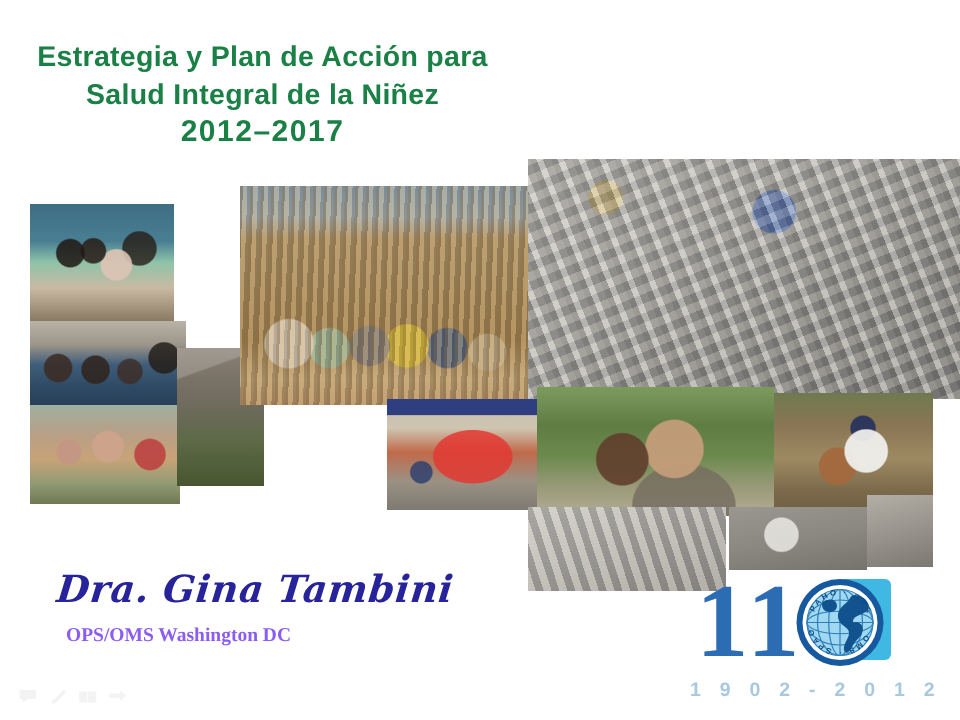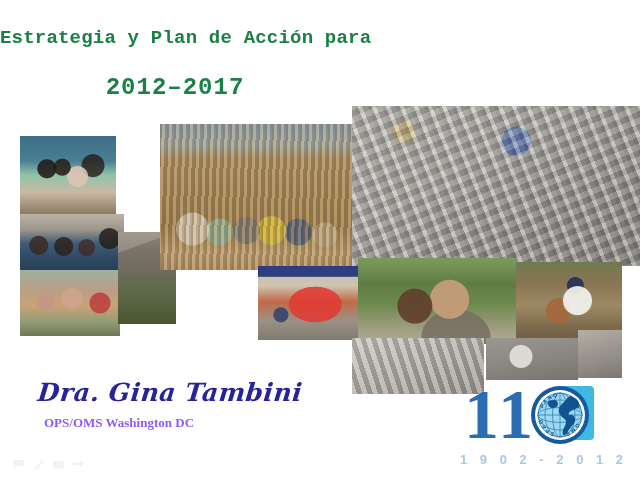--- a/index.html
+++ b/index.html
@@ -22,30 +22,30 @@
   #title-block {
     position: absolute;
     left: 0px;
     top: 26px;
     width: 350px;
     text-align: center;
     z-index: 40;
   }
   .title-line {
     color: #1a8046;
-    font-family: Liberation Mono, monospace;
+    font-family: Liberation Sans, sans-serif;
     font-weight: bold;
     font-size: 19px;
     line-height: 25px;
     letter-spacing: 0.2px;
     white-space: nowrap;
   }
   .title-line.l1 { font-size: 19px; }
   .title-line.l2 { font-size: 19px; }
-  .title-line.l3 { font-size: 24px; letter-spacing: 1px; margin-top: 24px; }
+  .title-line.l3 { font-size: 20px; letter-spacing: 1px; }
 
   
   #collage {
     position: absolute;
     left: 0;
     top: 0;
     width: 640px;
     height: 480px;
     z-index: 10;
   }
@@ -315,20 +315,21 @@
     </div>
 
     <div class="photo" id="photo-right-sliver">
       <div class="ph-inner"></div>
     </div>
 
   </div>
 
   <div id="title-block">
     <div class="title-line l1">Estrategia y Plan de Acción para</div>
+    <div class="title-line l2">Salud Integral de la Niñez</div>
     <div class="title-line l3">2012–2017</div>
   </div>
 
   <div id="presenter-block">
     <div id="presenter-name">Dra. Gina Tambini</div>
     <div id="presenter-affiliation">OPS/OMS Washington DC</div>
   </div>
 
   <div id="paho-logo">
     <div id="logo-mark">

